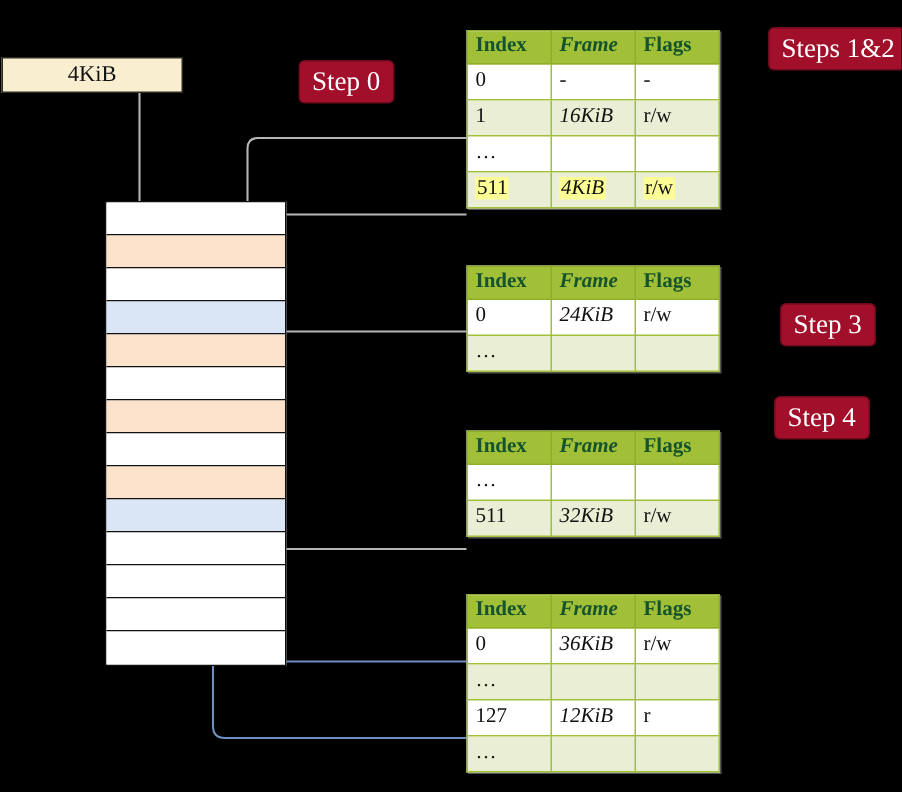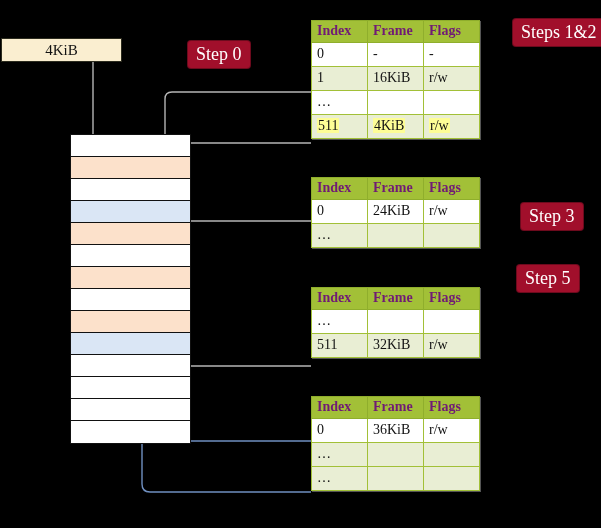--- a/index.html
+++ b/index.html
@@ -50,21 +50,21 @@
     box-sizing: border-box;
     box-shadow: 1px 1px 0 0 #555;
   }
   .pt table {
     border-collapse: collapse;
     width: 100%;
     table-layout: fixed;
   }
   .pt th {
     background: #a2c037;
-    color: #701a75;
+    color: #14532d;
     font-weight: bold;
     text-align: left;
     padding: 2px 5px 3px 5px;
     border: 1px solid #8fae2c;
     font-size: 14px;
     height: 21px;
     box-sizing: border-box;
   }
   .pt td {
     border: 1px solid #a2c037;
@@ -75,21 +75,21 @@
     box-sizing: border-box;
     overflow: hidden;
     white-space: nowrap;
   }
   .pt tr.alt td { background: #e9eed4; }
   .pt td .hl {
     background: #fdfd96;
     padding: 0 1px;
   }
   .pt .c-index { width: 56px; }
-  .pt .c-frame { width: 56px; }
+  .pt .c-frame { width: 56px; font-style: italic; }
   .pt .c-flags { width: 56px; margin-left: 42px; }
 
   
   #memory-column {
     position: absolute;
     border: 1px solid #111111;
     box-sizing: border-box;
     background: #ffffff;
   }
   .mem-row {
@@ -262,28 +262,33 @@
           <tr>
             <td class="c-index">0</td>
             <td class="c-frame">36KiB</td>
             <td class="c-flags">r/w</td>
           </tr>
           <tr class="alt">
             <td class="c-index">…</td>
             <td class="c-frame"></td>
             <td class="c-flags"></td>
           </tr>
+          <tr>
+            <td class="c-index">127</td>
+            <td class="c-frame">12KiB</td>
+            <td class="c-flags">r</td>
+          </tr>
           <tr class="alt">
             <td class="c-index">…</td>
             <td class="c-frame"></td>
             <td class="c-flags"></td>
           </tr>
         </tbody>
       </table>
     </div>
   </div>
 
 <div id="badges-root">
     <div class="step-badge" style="left: 513px; top: 19px;">Steps 1&amp;2</div>
-    <div class="step-badge" style="left: 188px; top: 41px;">Step 0</div>
+    <div class="step-badge" style="left: 200px; top: 41px;">Step 0</div>
     <div class="step-badge" style="left: 521px; top: 159px; margin-top: 44px;">Step 3</div>
-    <div class="step-badge" style="left: 517px; top: 265px;">Step 5</div>
+    <div class="step-badge" style="left: 517px; top: 265px;">Step 4</div>
   </div>
 
 </body></html>

